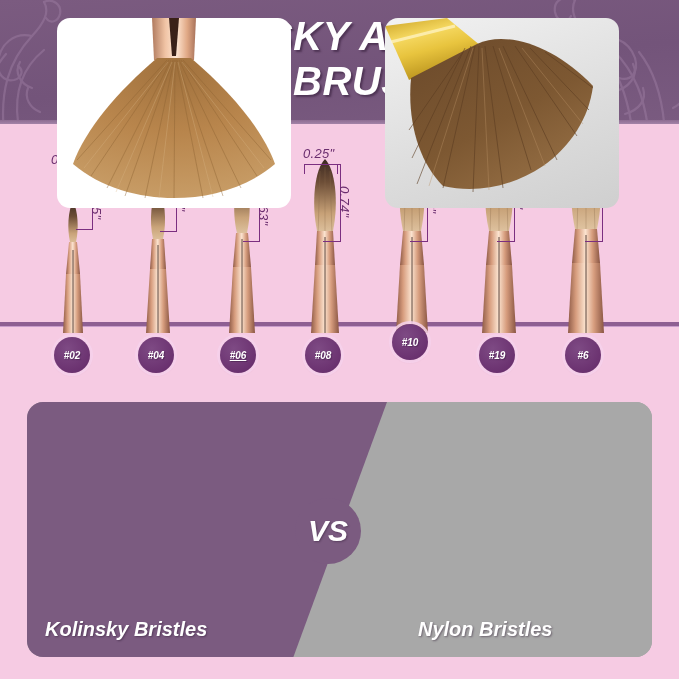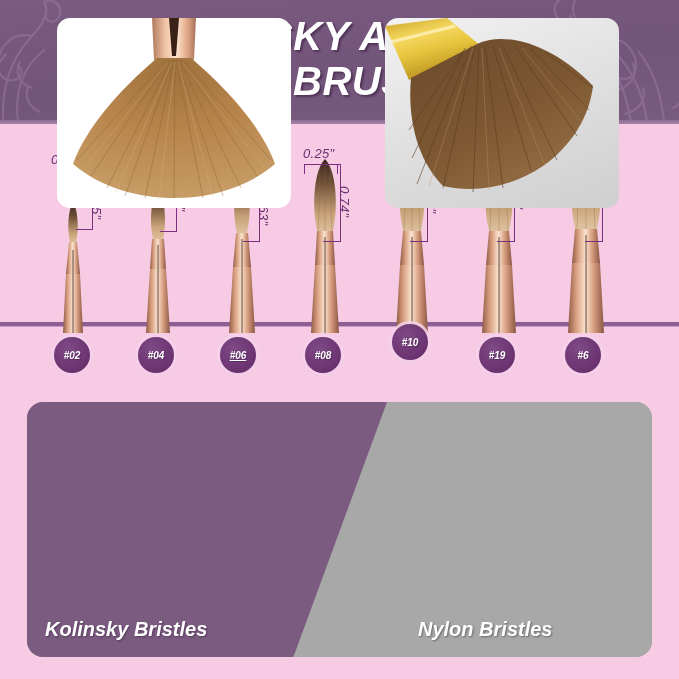--- a/index.html
+++ b/index.html
@@ -487,16 +487,17 @@
       </g>
       <g stroke="#b99064" stroke-width=".8" opacity=".5">
         <path d="M88 30 L44 168"></path>
           <path d="M97 30 L104 172"></path>
           <path d="M114 30 L160 148"></path>
         <path d="M137 30 L198 106"></path>
       </g>
     </svg>
   </div>
 
+  <div id="vs-badge">VS</div>
   <div class="cap" id="cap-right">Nylon Bristles</div>
   <div class="cap" id="cap-left">Kolinsky Bristles</div>
 
 </div>
 
 </body></html>

